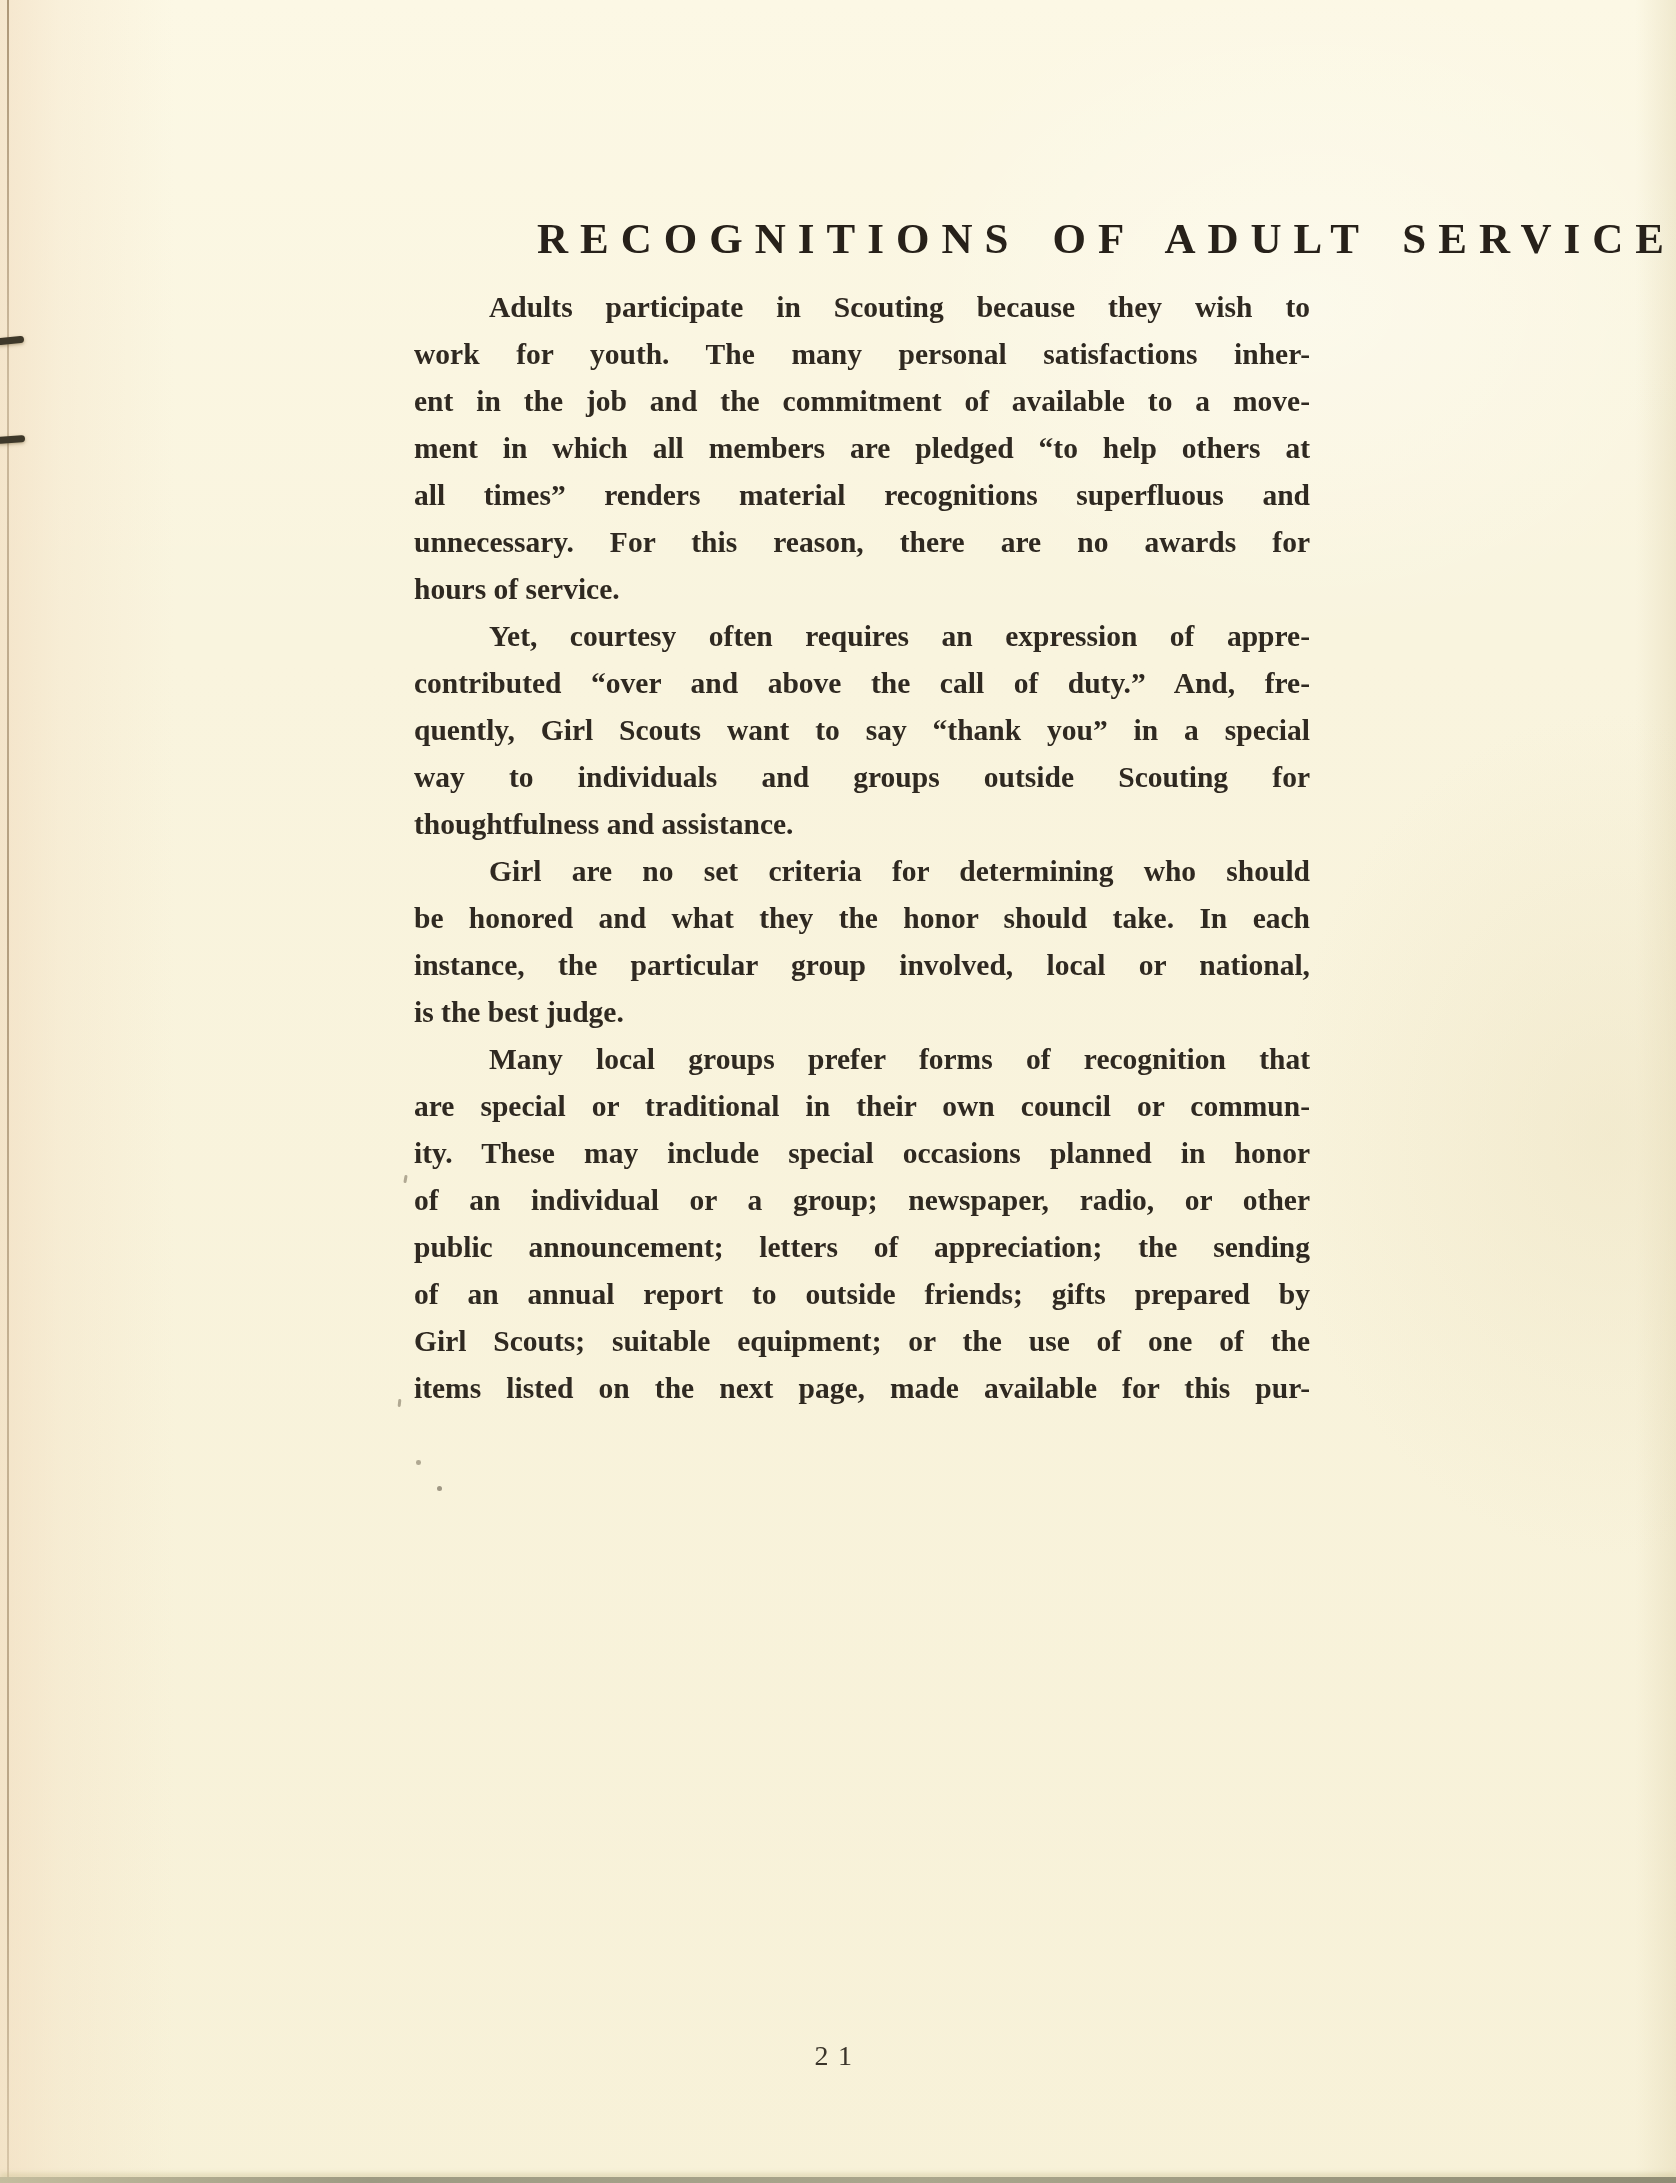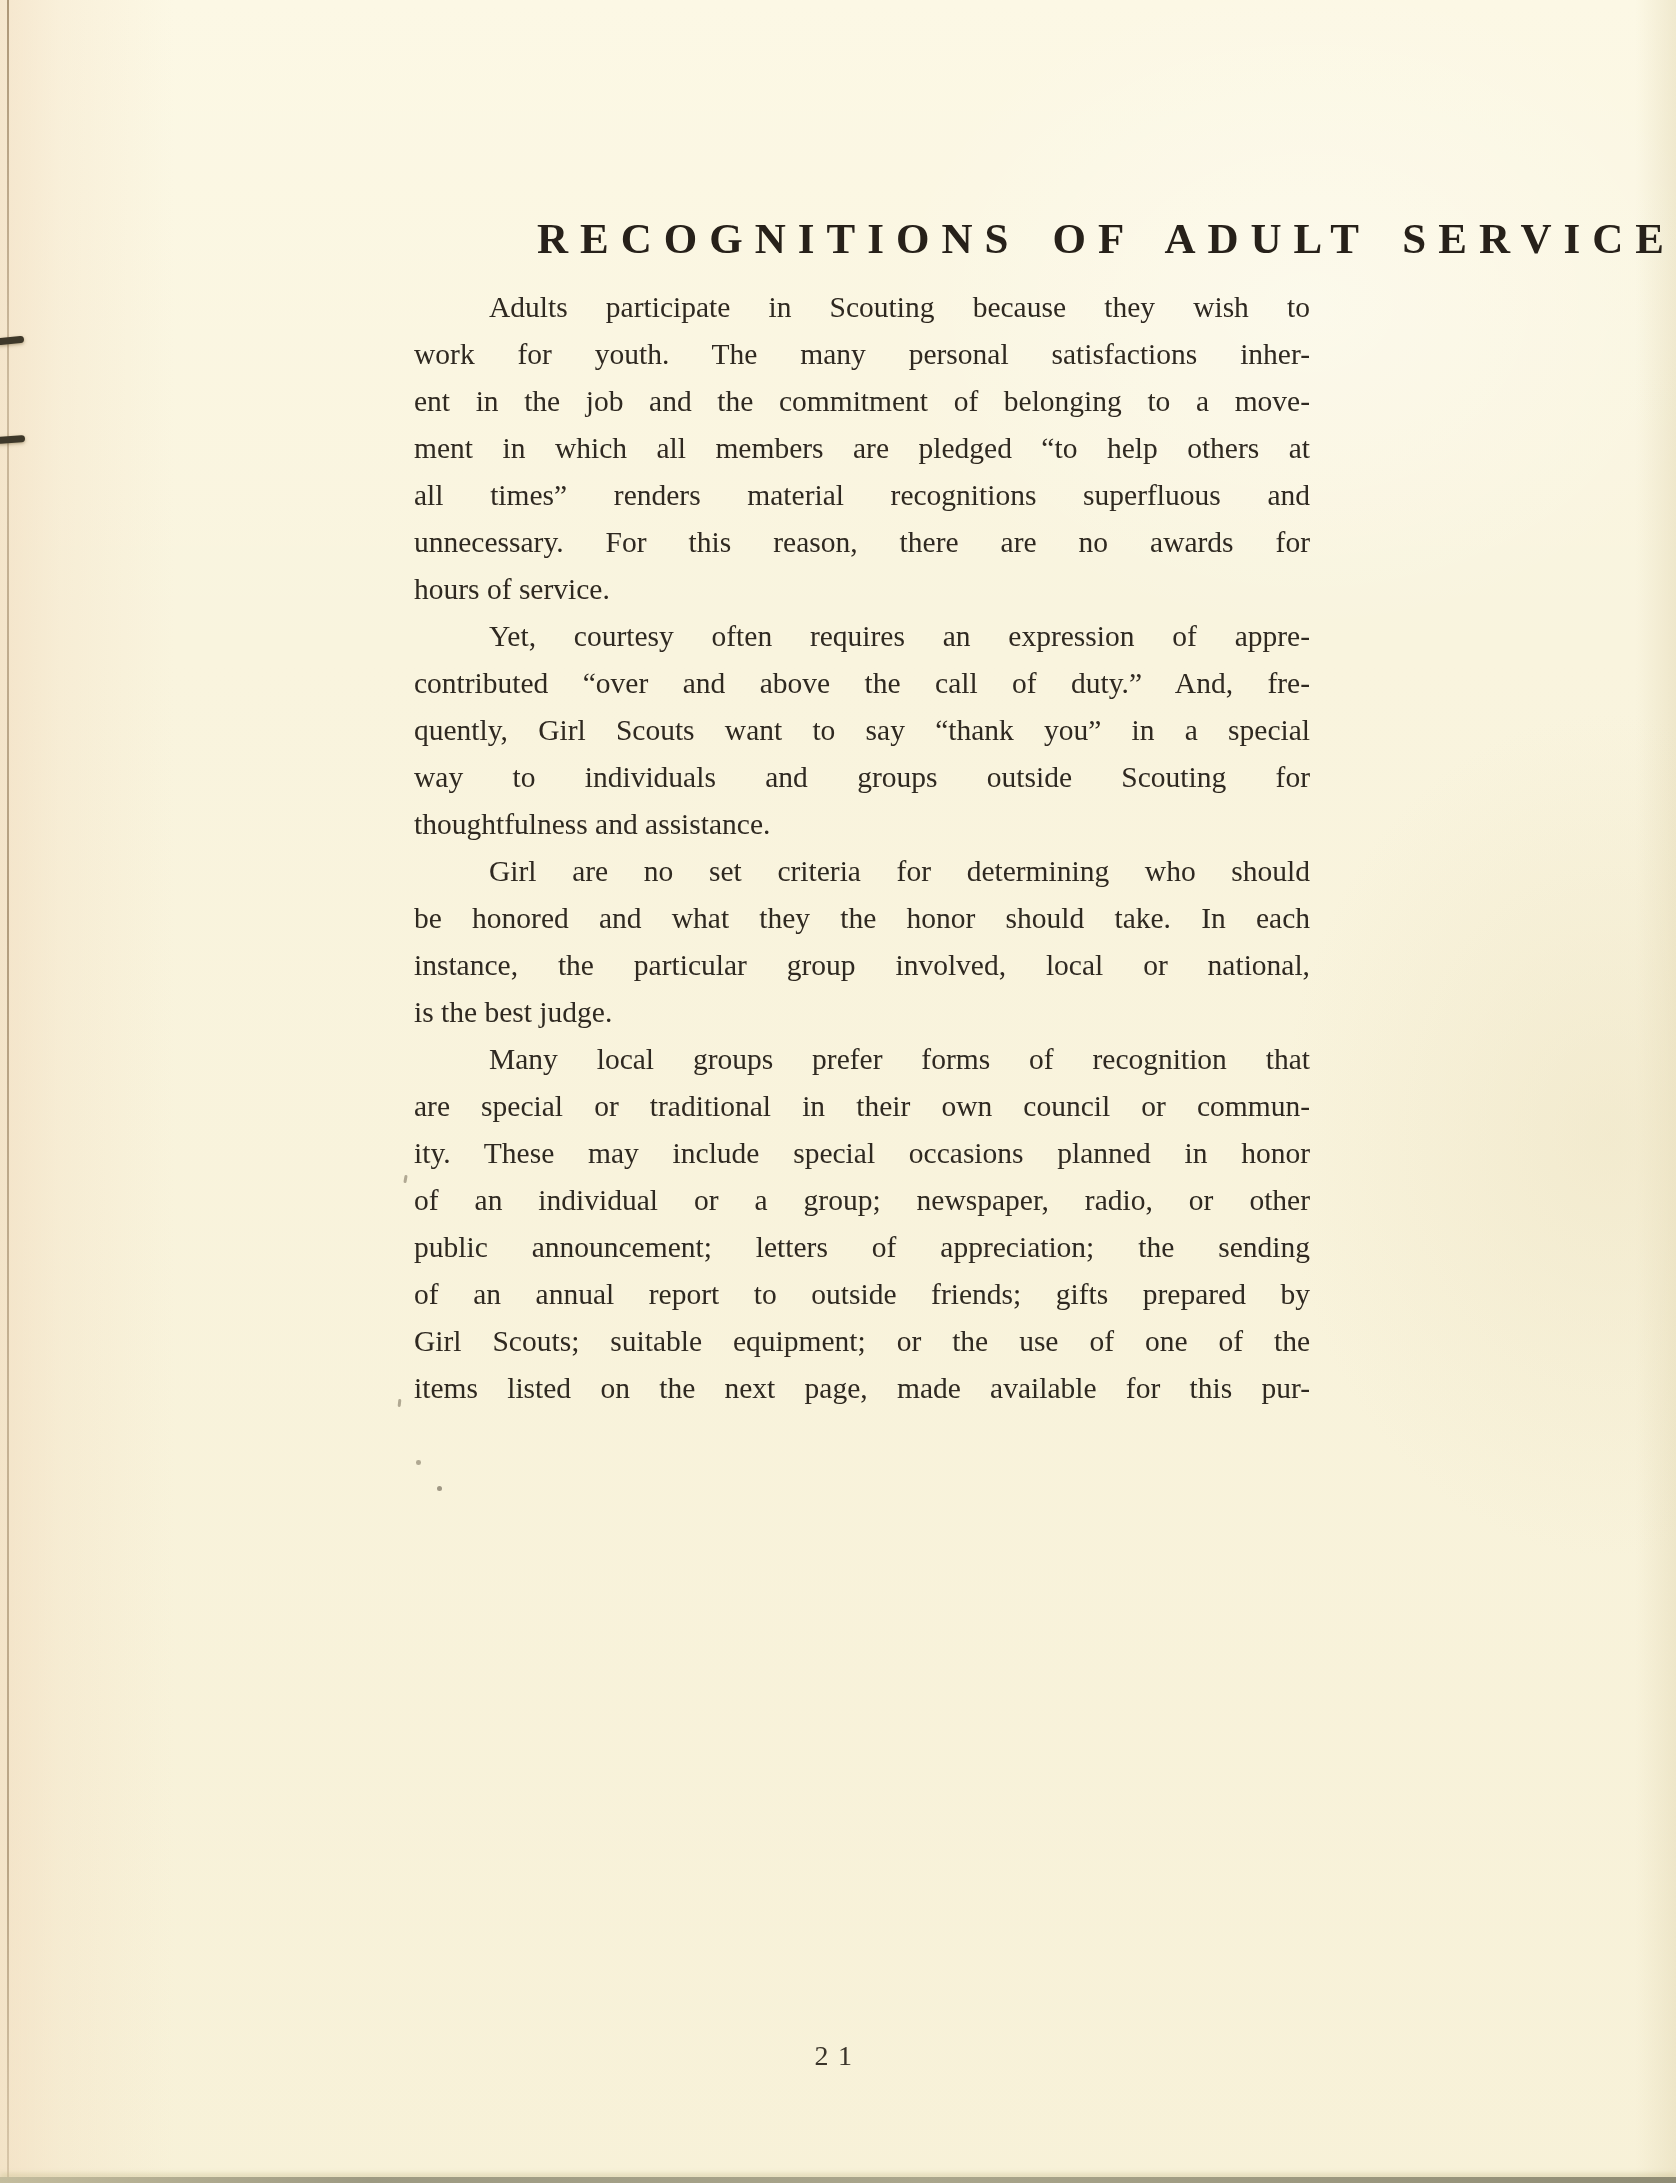--- a/index.html
+++ b/index.html
@@ -33,21 +33,21 @@
   }
   .textcol {
     position: absolute;
     left: 414px;
     top: 284px;
     width: 896px;
     font-size: 29.5px;
     line-height: 47px;
     color: #2f2921;
   }
-  .para { margin: 0; }
+  .para { margin: 0; font-weight: bold; }
   .line {
     text-align: justify;
     text-align-last: justify;
     height: 47px;
     overflow: visible;
     white-space: normal;
   }
   .line.fl { text-indent: 75px; }
   .line.ll { text-align: center; text-align-last: left; }
   .pagenum {
@@ -106,21 +106,21 @@
   <div class="stitch s1"></div>
   <div class="stitch s2"></div>
 
   <h1 class="title">RECOGNITIONS OF ADULT SERVICE</h1>
 
   <div class="textcol">
 
     <div class="para">
       <div class="line fl">Adults participate in Scouting because they wish to</div>
       <div class="line">work for youth. The many personal satisfactions inher-</div>
-      <div class="line">ent in the job and the commitment of belonging to a move-</div>
+      <div class="line">ent in the job and the commitment of available to a move-</div>
       <div class="line">ment in which all members are pledged “to help others at</div>
       <div class="line">all times” renders material recognitions superfluous and</div>
       <div class="line">unnecessary. For this reason, there are no awards for</div>
       <div class="line ll">hours of service.</div>
     </div>
 
     <div class="para">
       <div class="line fl">Yet, courtesy often requires an expression of appre-</div>
       <div class="line">contributed “over and above the call of duty.” And, fre-</div>
       <div class="line">quently, Girl Scouts want to say “thank you” in a special</div>

